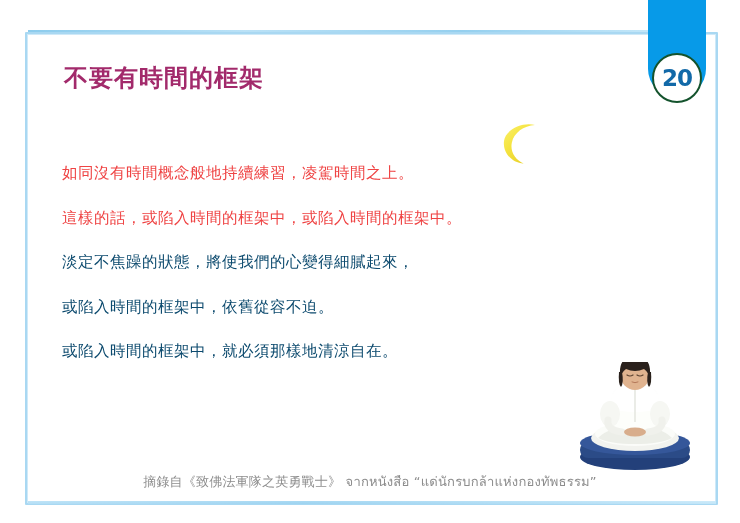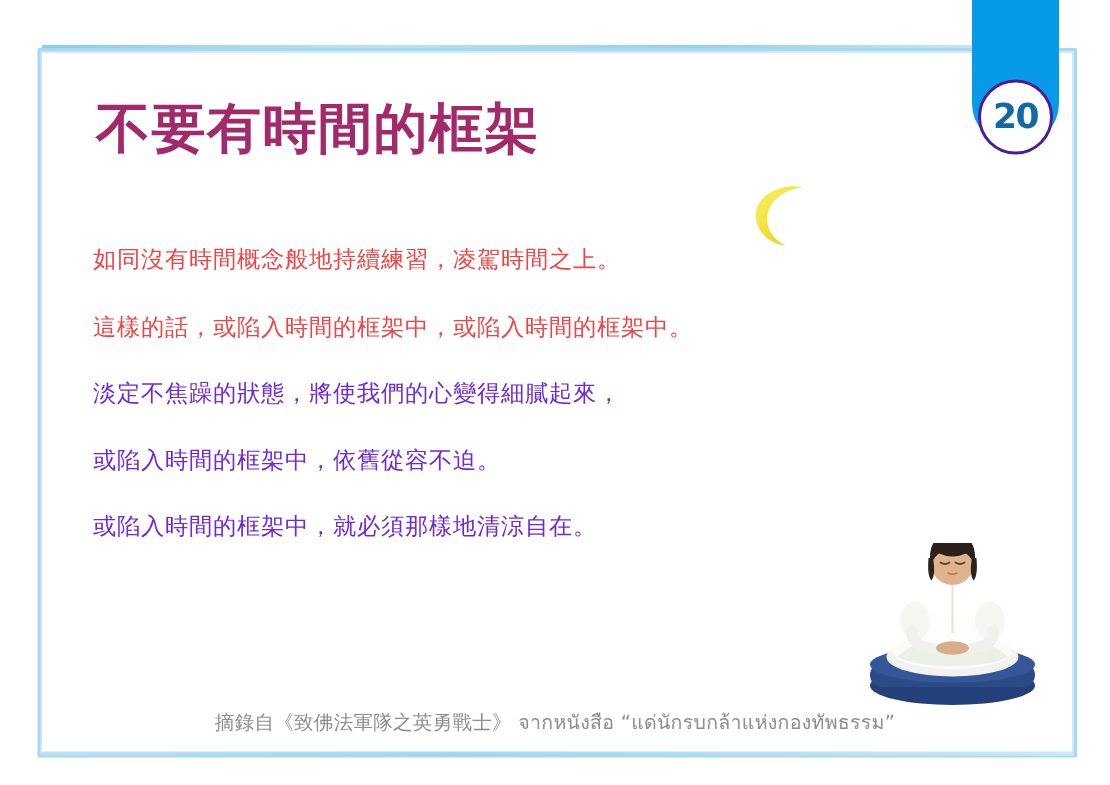--- a/index.html
+++ b/index.html
@@ -69,40 +69,40 @@
     border-bottom-right-radius: 28px;
   }
   .page-circle {
     position: absolute;
     left: 652px;
     top: 53px;
     width: 50px;
     height: 50px;
     border-radius: 50%;
     background: #ffffff;
-    border: 2px solid #4c1d95;
+    border: 2px solid #14532d;
     box-sizing: border-box;
     display: flex;
     align-items: center;
     justify-content: center;
   }
   .page-num {
     font-size: 23px;
     font-weight: bold;
     color: #1269a8;
     letter-spacing: -1px;
     line-height: 1;
   }
 
   
   .title {
     position: absolute;
     left: 64px;
     top: 62px;
-    font-size: 36px;
+    font-size: 24px;
     font-weight: bold;
     color: #a22a6b;
     letter-spacing: 1px;
     white-space: nowrap;
   }
 
   
   .moon {
     position: absolute;
     left: 494px;
@@ -119,21 +119,21 @@
     width: 560px;
   }
   .body-line {
     font-size: 15.5px;
     line-height: 1;
     margin-bottom: 29px;
     letter-spacing: .5px;
     white-space: nowrap;
   }
   .c-blue  { color: #ef4444; }
-  .c-green { color: #6d28d9; }
+  .c-green { color: #0c4a6e; }
 
   
   .figure {
     position: absolute;
     left: 570px;
     top: 362px;
     width: 130px;
     height: 110px;
   }
 

